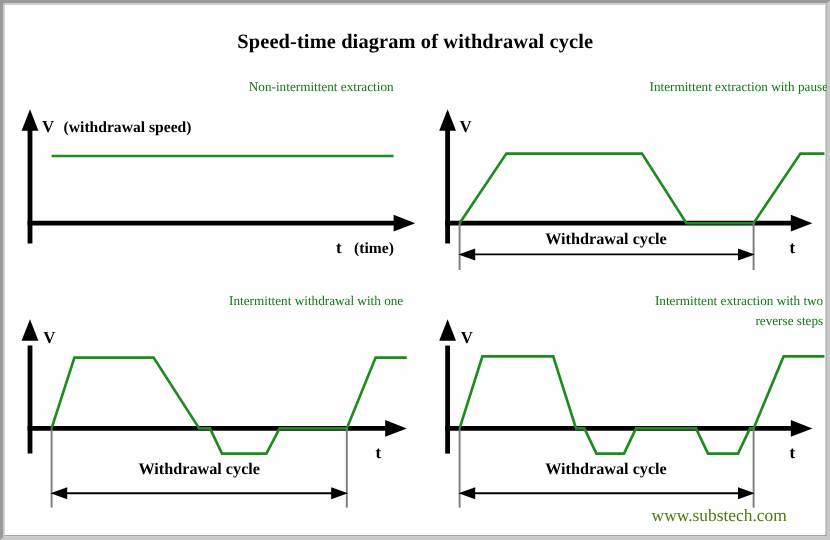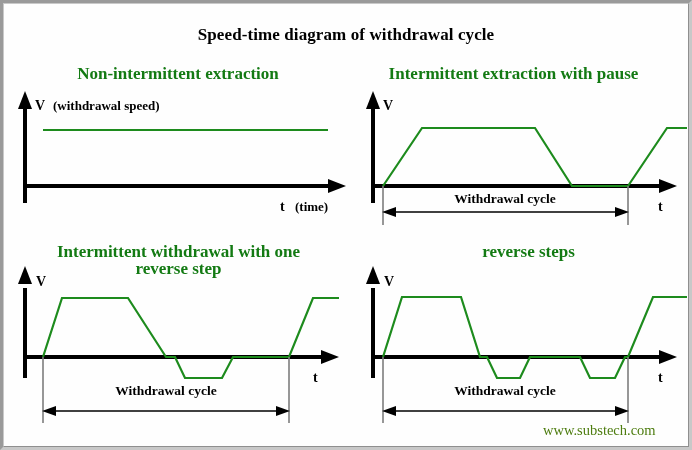--- a/index.html
+++ b/index.html
@@ -40,28 +40,28 @@
     top: 22px;
     width: 686px;
     text-align: center;
     font-size: 17px;
     font-weight: bold;
     color: #000000;
     letter-spacing: 0.1px;
   }
   .panel-title {
     position: absolute;
-    text-align: center;
-    font-size: 17px;
-    font-weight: bold;
+    text-align: right;
+    font-size: 11px;
+    font-weight: normal;
     color: #137a13;
     line-height: 17px;
   }
   #t-q1 { left: 25px;  top: 62px;  width: 300px; }
-  #t-q2 { left: 353px; top: 62px;  width: 315px; }
+  #t-q2 { left: 372px; top: 62px;  width: 315px; }
   #t-q3 { left: 18px;  top: 240px; width: 315px; }
   #t-q4 { left: 368px; top: 240px; width: 315px; }
 
   svg.plot {
     position: absolute;
     left: 0;
     top: 0;
     width: 686px;
     height: 444px;
     overflow: visible;
@@ -121,23 +121,23 @@
 
 <div id="figure">
   <div id="inner-frame"></div>
 
   <div class="main-title">Speed-time diagram of withdrawal cycle</div>
 
   <div class="panel-title" id="t-q1">Non-intermittent extraction</div>
   <div class="panel-title" id="t-q2">Intermittent extraction with pause</div>
   <div class="panel-title" id="t-q3">
     <div>Intermittent withdrawal with one</div>
-    <div>reverse step</div>
   </div>
   <div class="panel-title" id="t-q4">
+    <div>Intermittent extraction with two</div>
     <div>reverse steps</div>
   </div>
 
   <svg class="plot" viewBox="0 0 686 444">
 
     <g>
       <line class="axis-line" x1="22" y1="101" x2="22" y2="200"></line>
       <polygon class="axis-head" points="22,88 15,106 29,106"></polygon>
       <line class="axis-line" x1="20" y1="183" x2="330" y2="183"></line>
       <polygon class="axis-head" points="343,183 325,176 325,190"></polygon>

